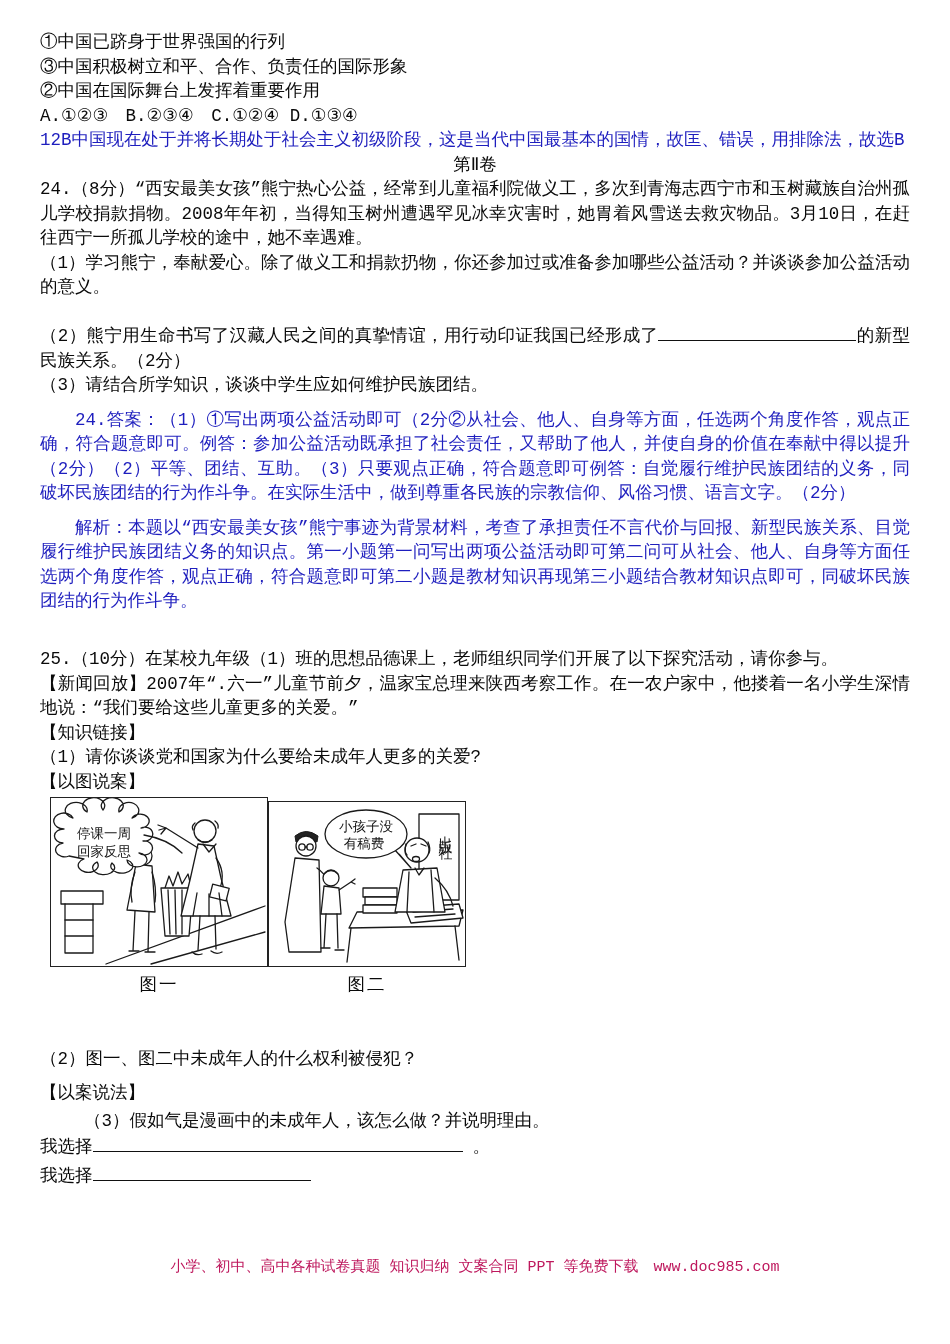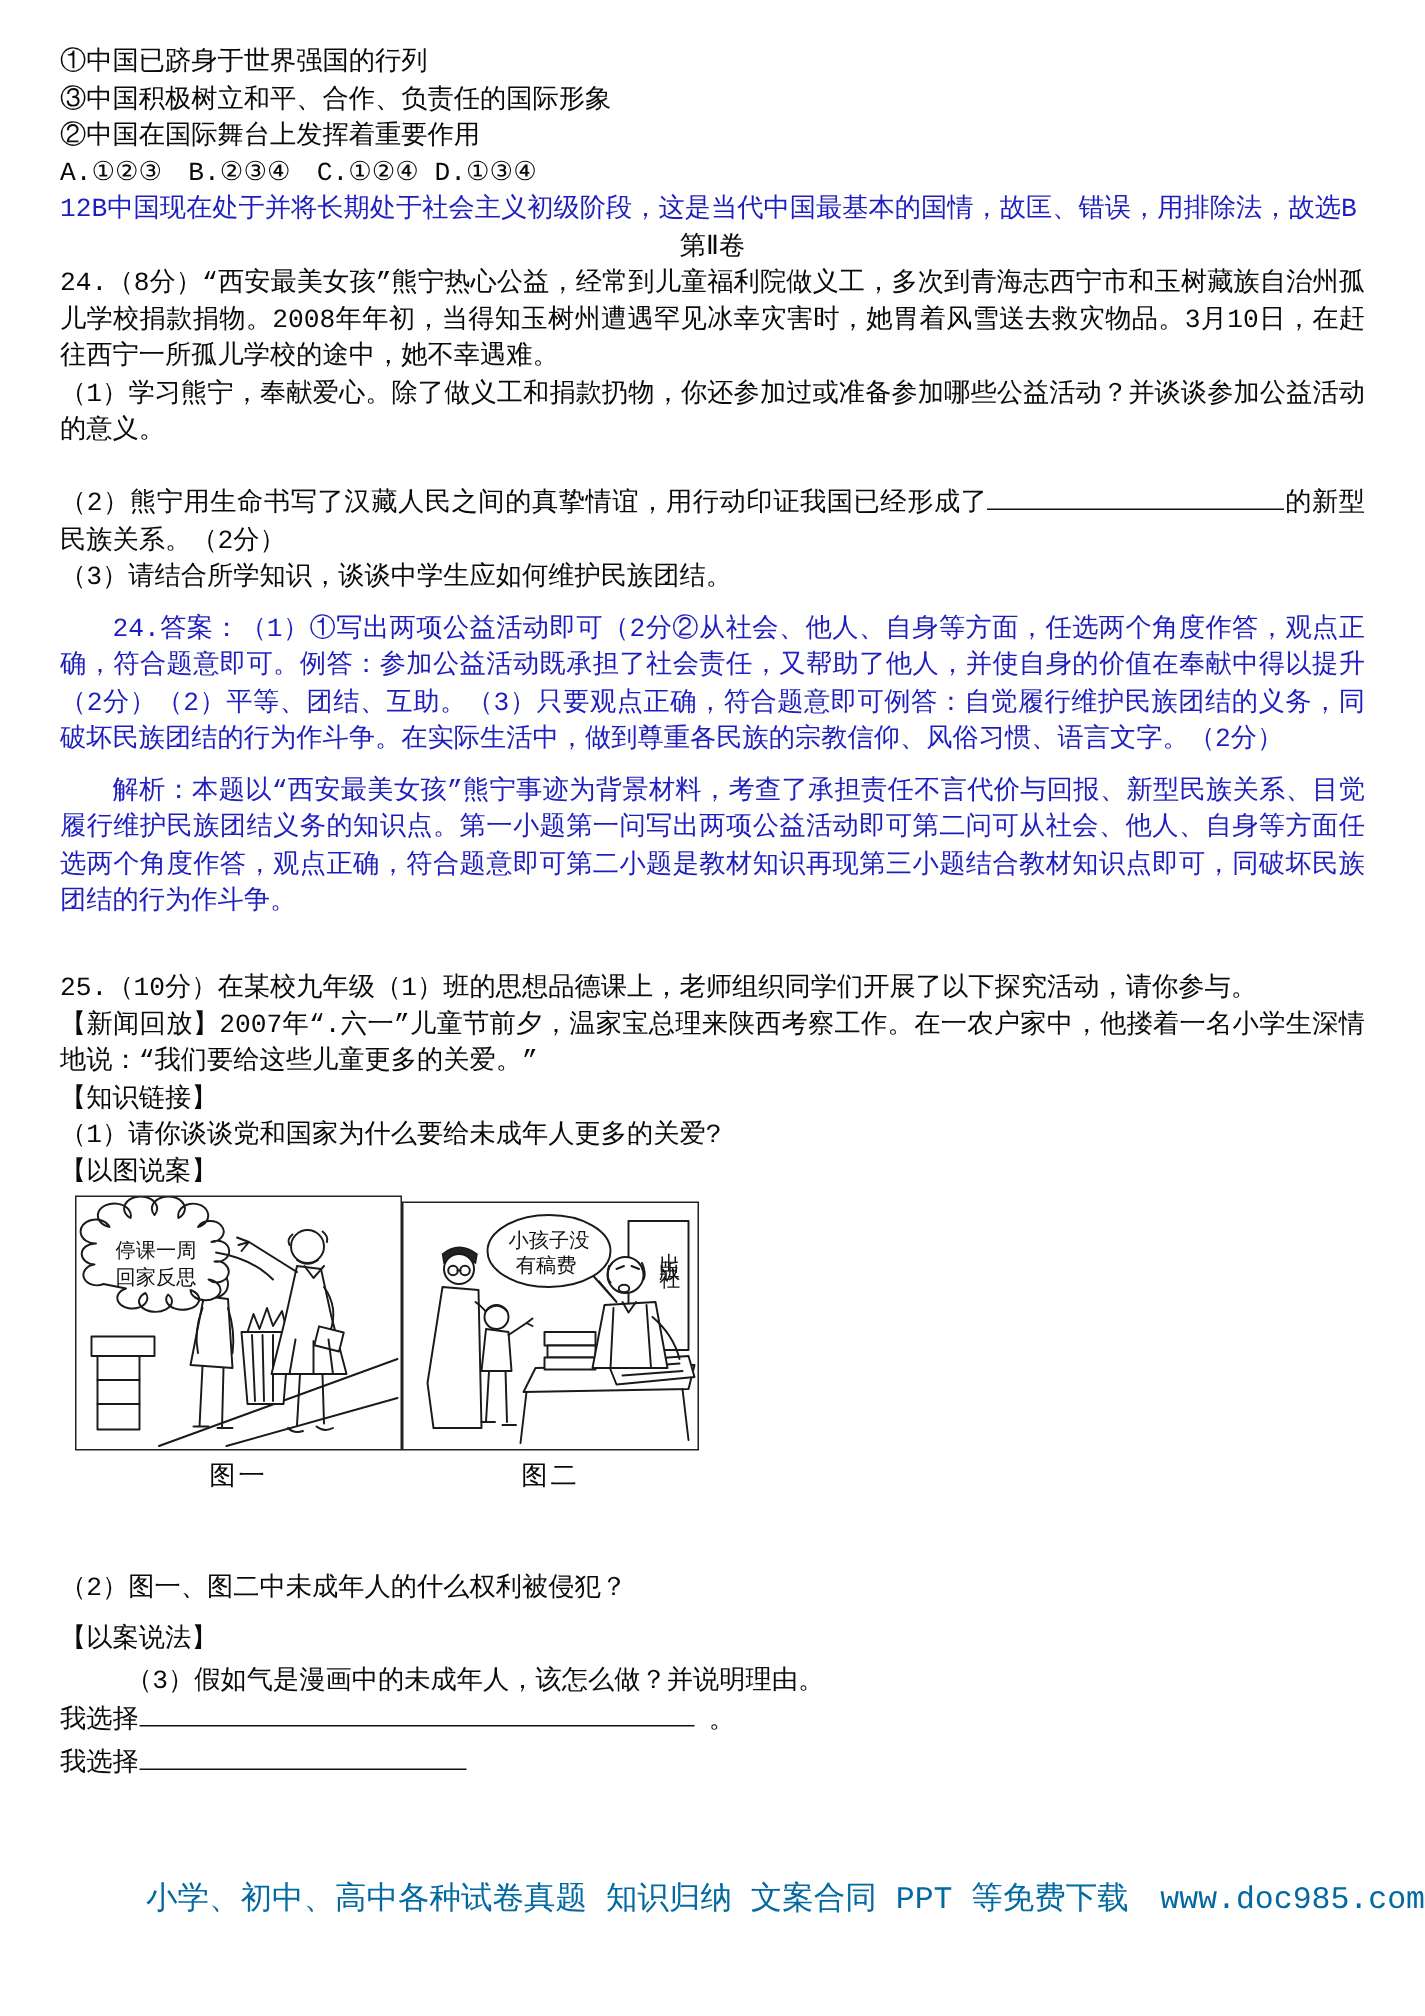--- a/index.html
+++ b/index.html
@@ -36,22 +36,22 @@
   }
   .figbox svg { display:block; }
   .figlabel { text-align:center; margin-top:6px; letter-spacing:2px; }
   .q252 { margin-top:49px; }
   .caselaw { margin-top:10px; }
   .q253 { margin-top:3px;margin-left:44px; }
   .fills { line-height:28.5px; }
   .fills .pd { margin-left:10px; }
   .footer {
     position:absolute; top:1256px; left:0; right:0;
-    text-align:right;
-    font-size:21px; color:#0369a1;
+    text-align:center;
+    font-size:15px; color:#be185d;
   }
   
   .figbox svg * { vector-effect:non-scaling-stroke; }
   .ln { fill:none; stroke:#1a1a1a; stroke-width:1.3; stroke-linecap:round; stroke-linejoin:round; }
   .wf { fill:#ffffff; stroke:#1a1a1a; stroke-width:1.3; stroke-linejoin:round; }
   .dk { fill:#222; stroke:#1a1a1a; stroke-width:1; }
   .btxt { font-size:13.5px; fill:#111; text-anchor:middle; font-family:inherit; }
   .vtext {
     font-size:14px; fill:#111;
     writing-mode:vertical-rl; text-orientation:upright;

